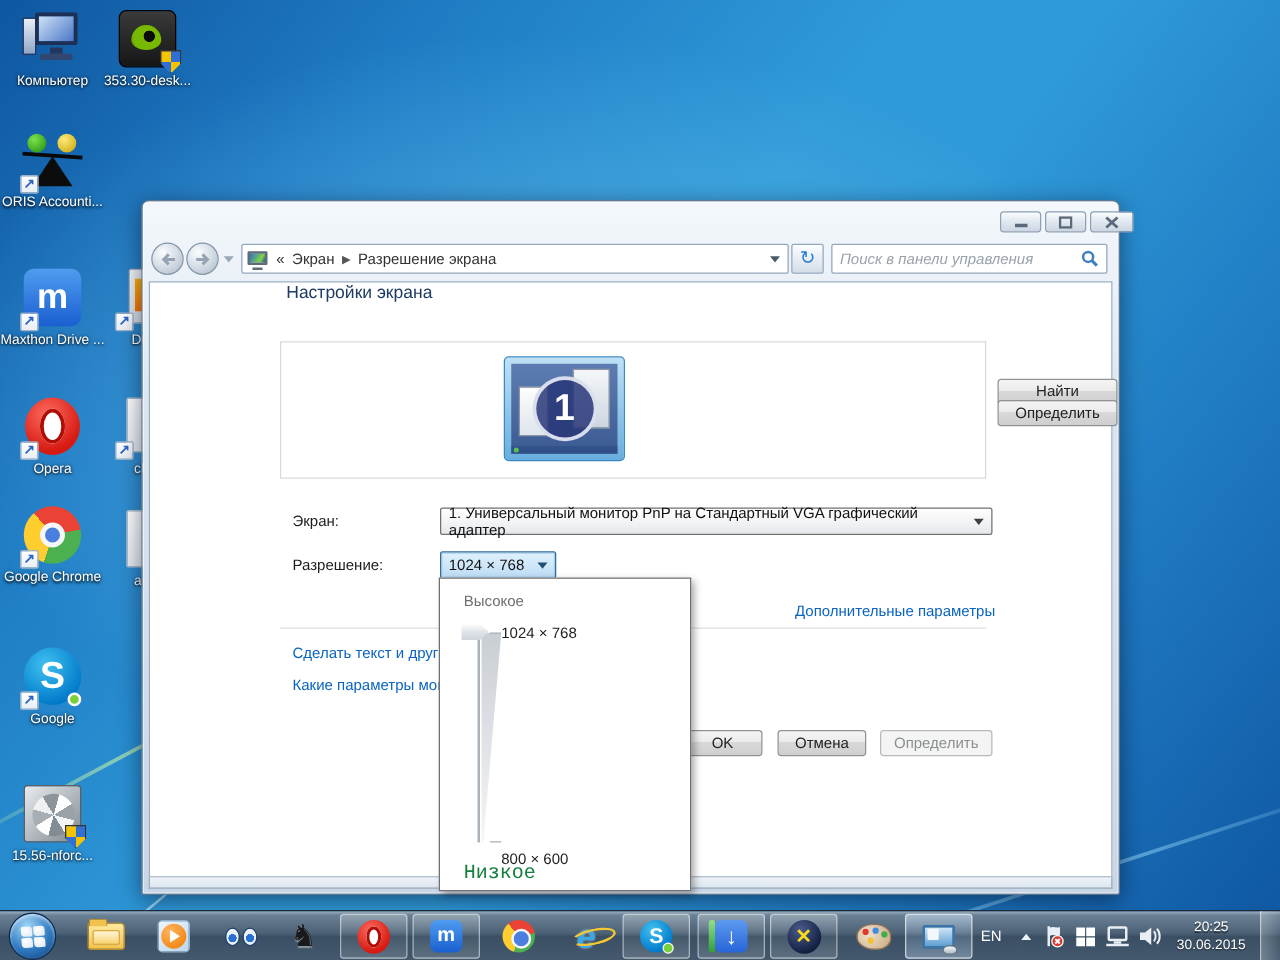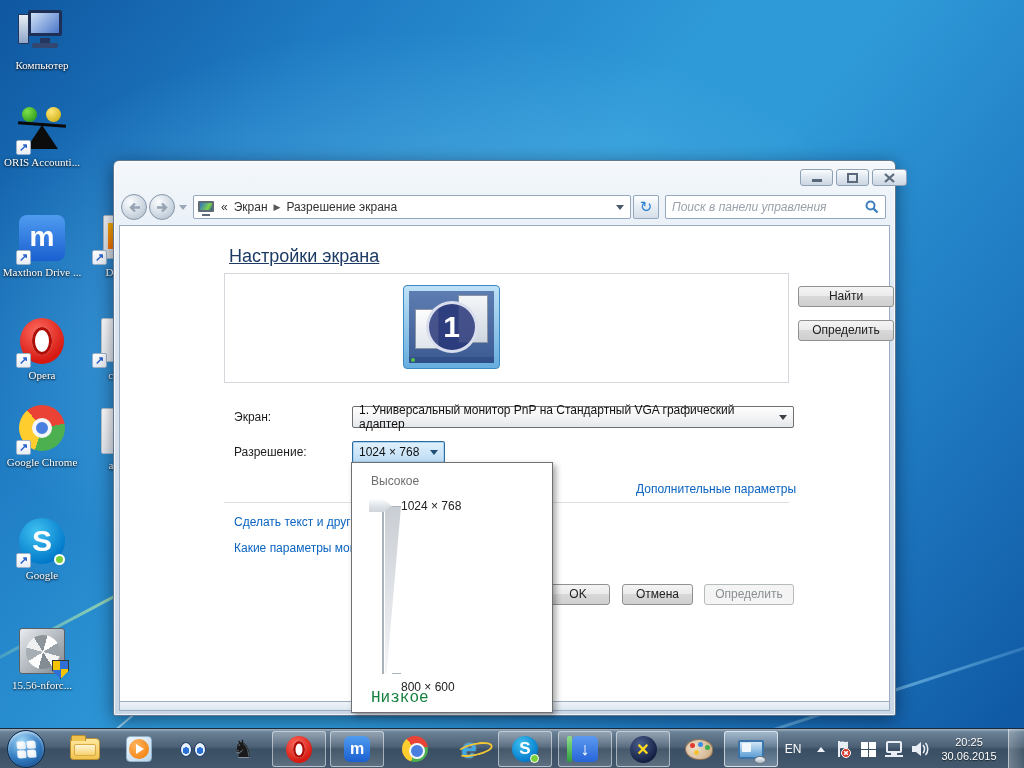--- a/index.html
+++ b/index.html
@@ -11,21 +11,21 @@
     background:
       radial-gradient(ellipse 700px 420px at 42% 42%, rgba(120,205,245,.55), rgba(120,205,245,0) 70%),
       linear-gradient(128deg, #0f57a0 0%, #1f7cc4 22%, #2f9ad8 45%, #2f9ad8 55%, #1e78c0 78%, #0e55a0 100%);
   }
   .streak { position:absolute; pointer-events:none; }
   .s1 { left:-80px; top:560px; width:520px; height:3px; background:linear-gradient(90deg,transparent,#bff0a8 40%,transparent); transform:rotate(-28deg); opacity:.8; }
   .s2 { left:-60px; top:700px; width:420px; height:2px; background:linear-gradient(90deg,transparent,#d8f6ff 45%,transparent); transform:rotate(-40deg); opacity:.7; }
   .s3 { left:600px; top:700px; width:520px; height:3px; background:linear-gradient(90deg,transparent,#9fe0ff 50%,transparent); transform:rotate(-18deg); opacity:.6; }
 
   .dicon { position:absolute; width:84px; text-align:center; color:#fff; font-size:11px; cursor:default; }
-  .dicon .lbl { line-height:13px; text-shadow:0 1px 2px rgba(0,0,0,.85), 0 0 3px rgba(0,0,0,.5);font-family:Liberation Serif, serif; }
+  .dicon .lbl { line-height:13px; text-shadow:0 1px 2px rgba(0,0,0,.85), 0 0 3px rgba(0,0,0,.5); }
   .art { width:48px; height:48px; margin:0 auto 3px; position:relative; }
   .sc-badge { position:absolute; left:-2px; bottom:-2px; width:15px; height:15px; background:linear-gradient(#fff,#e8eef5); border:1px solid #9db2c8; border-radius:2px; color:#2a62c9; font-size:11px; line-height:13px; font-weight:bold; text-shadow:none; }
   .uac-shield { position:absolute; right:-3px; bottom:-3px; width:17px; height:19px;
     clip-path:polygon(0 0,100% 0,100% 55%,50% 100%,0 55%);
     background:conic-gradient(from 0deg,#2f6fd6 0 25%, #f4c400 0 50%, #2f6fd6 0 75%, #f4c400 0 100%);
     border:1px solid #333; }
 
   
   .ic-computer { position:relative; }
   .ic-computer .mon { position:absolute; left:10px; top:2px; width:34px; height:26px; background:linear-gradient(135deg,#cfe2f5,#4a76c8); border:3px solid #1d2f55; border-radius:2px; }
@@ -88,21 +88,21 @@
   .addr-drop { width:16px; height:20px; display:flex; align-items:center; justify-content:center; }
   .addr-drop i { width:0; height:0; border-left:4px solid transparent; border-right:4px solid transparent; border-top:5px solid #4a5a6a; }
   #refresh { width:26px; height:24px; margin-left:2px; background:linear-gradient(#fdfeff,#e7edf4 50%,#d5dee8); border:1px solid #93a7bd; border-radius:2px; color:#2a7fd4; font-size:15px; line-height:22px; text-align:center; }
   #searchbox { flex:1; height:24px; margin-left:6px; background:#fff; border:1px solid #93a7bd; border-radius:2px; display:flex; align-items:center; padding:0 6px; }
   #searchbox input { flex:1; border:none; outline:none; font-family:"Liberation Sans",sans-serif; font-size:12px; font-style:italic; color:#9aa2ab; background:transparent; }
   #searchbox input::placeholder { color:#9aa2ab; font-style:italic; }
 
   #content { position:absolute; left:5px; right:5px; top:64px; bottom:13px; background:#fff; border:1px solid #9bacc0; overflow:hidden; }
   #footerstrip { position:absolute; left:5px; right:5px; bottom:4px; height:9px; background:linear-gradient(#eef3f8,#dde6ef); border:1px solid #9bacc0; border-top:none; }
 
-  .heading { position:absolute; left:115px; top:85px; font-size:18px; color:#1c3a63;text-decoration:underline; }
+  .heading { position:absolute; left:115px; top:64px; font-size:14px; color:#1c3a63; }
   .previewbox { position:absolute; left:110px; top:112px; width:565px; height:110px; border:1px solid #d5d9de; background:#fff; }
   .monart { position:absolute; left:178px; top:11px; width:97px; height:84px; border-radius:4px; background:linear-gradient(#bfe1f6,#67aede); border:1px solid #3b89c4; padding:5px; }
   .monart .scr { width:100%; height:100%; background:linear-gradient(#5d7db2,#3c5a92); position:relative; overflow:hidden; }
   .monart .w1 { position:absolute; left:6px; top:18px; width:24px; height:40px; background:linear-gradient(#fdfdfd,#dfe5ec); border:1px solid #8a96a5; }
   .monart .w2 { position:absolute; right:6px; top:4px; width:30px; height:48px; background:linear-gradient(#f4f6f9,#cdd6e0); border:1px solid #8a96a5; }
   .monart .tb { position:absolute; left:0; bottom:0; width:100%; height:6px; background:#31508a; }
   .monart .dotg { position:absolute; left:2px; bottom:1px; width:4px; height:4px; background:#57c24a; border-radius:50%; }
   .moncircle { position:absolute; left:50%; top:50%; width:52px; height:52px; transform:translate(-50%,-50%); border-radius:50%;
     background:rgba(40,54,120,.85); border:3px solid rgba(235,240,250,.9); color:#fff; font-size:30px; font-weight:bold;
     display:flex; align-items:center; justify-content:center; }
@@ -262,20 +262,29 @@
   <div class="dicon" style="left:0;top:628px">
     <div class="art">
       <div class="ic-nforce">
           <i class="sw"></i>
         </div>
       <span class="uac-shield"></span>
     </div>
     <div class="lbl">15.56-nforc...</div>
   </div>
 
+  <div class="dicon" style="left:76px;top:8px">
+    <div class="art">
+      <div class="ic-nvidia">
+          <i class="eye"></i>
+        </div>
+      <span class="uac-shield"></span>
+    </div>
+    <div class="lbl">353.30-desk...</div>
+  </div>
 
 
   <div class="dicon" style="left:76px;top:215px">
     <div class="art">
       <div class="ic-drive"></div>
         <i class="bars" style="position:absolute;left:14px;top:8px;width:6px;height:26px;background:linear-gradient(#ffb300,#ff7300);box-shadow:8px 4px 0 #37a93c;"></i>
       <span class="sc-badge">↗</span>
     </div>
     <div class="lbl">Drive</div>
   </div>
@@ -364,21 +373,21 @@
       <div class="scr">
         <i class="w1"></i>
           <i class="w2"></i>
           <i class="tb"></i>
           <i class="dotg"></i>
         <div class="moncircle">
             <span>1</span>
           </div>
       </div>
     </div>
-    <div class="wbtn" id="btn-find" style="left:573px;top:12px">Найти</div>
+    <div class="wbtn" id="btn-find" style="left:573px;top:29px">Найти</div>
     <div class="wbtn" id="btn-identify" style="left:573px;top:46px">Определить</div>
   </div>
 
   <div class="flabel" style="top:249px">Экран:</div>
   <div class="fselect" id="sel-screen">
     <span>1. Универсальный монитор PnP на Стандартный VGA графический адаптер</span>
       <i class="arr"></i>
   </div>
 
   <div class="flabel" style="top:284px">Разрешение:</div>

